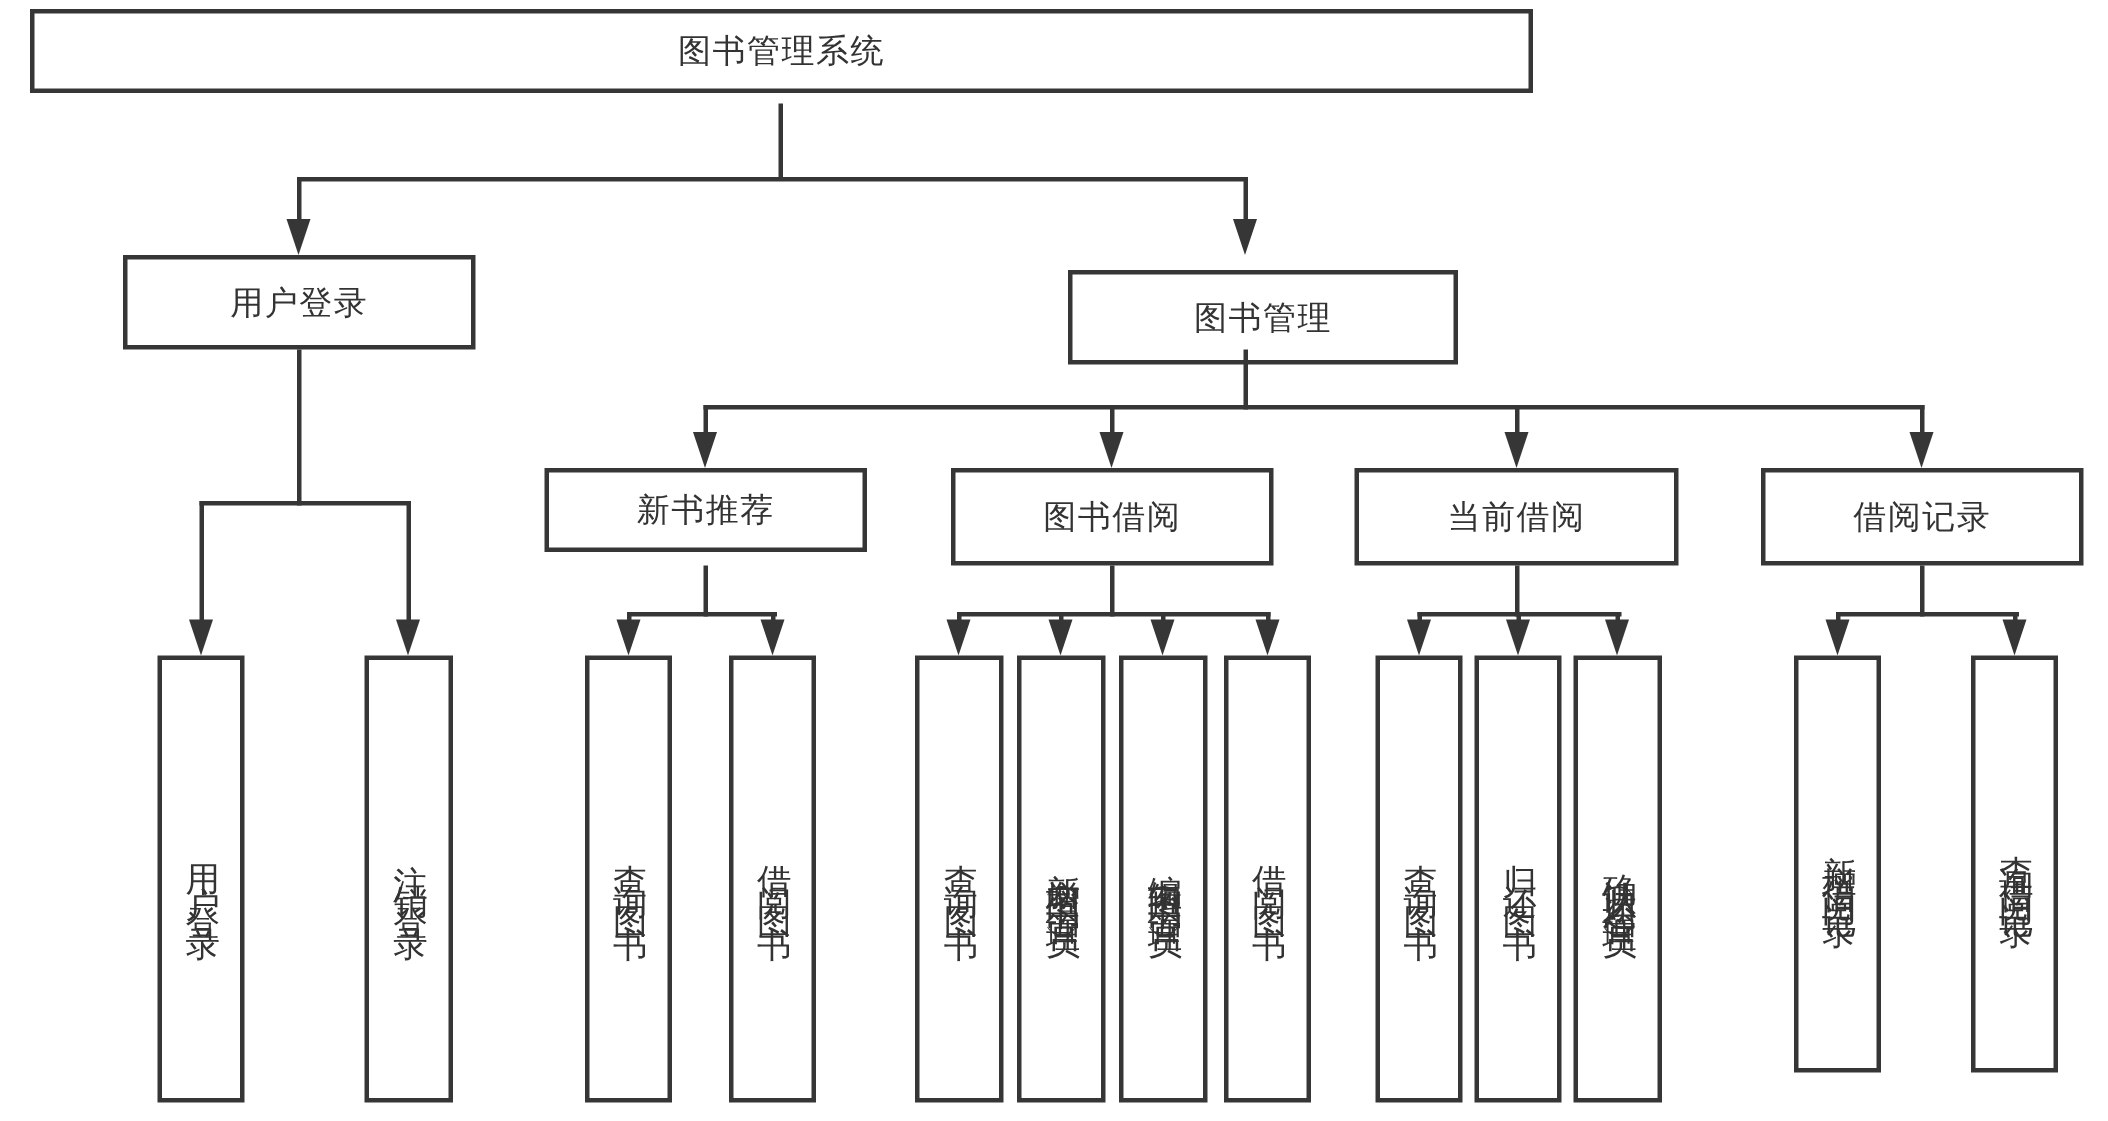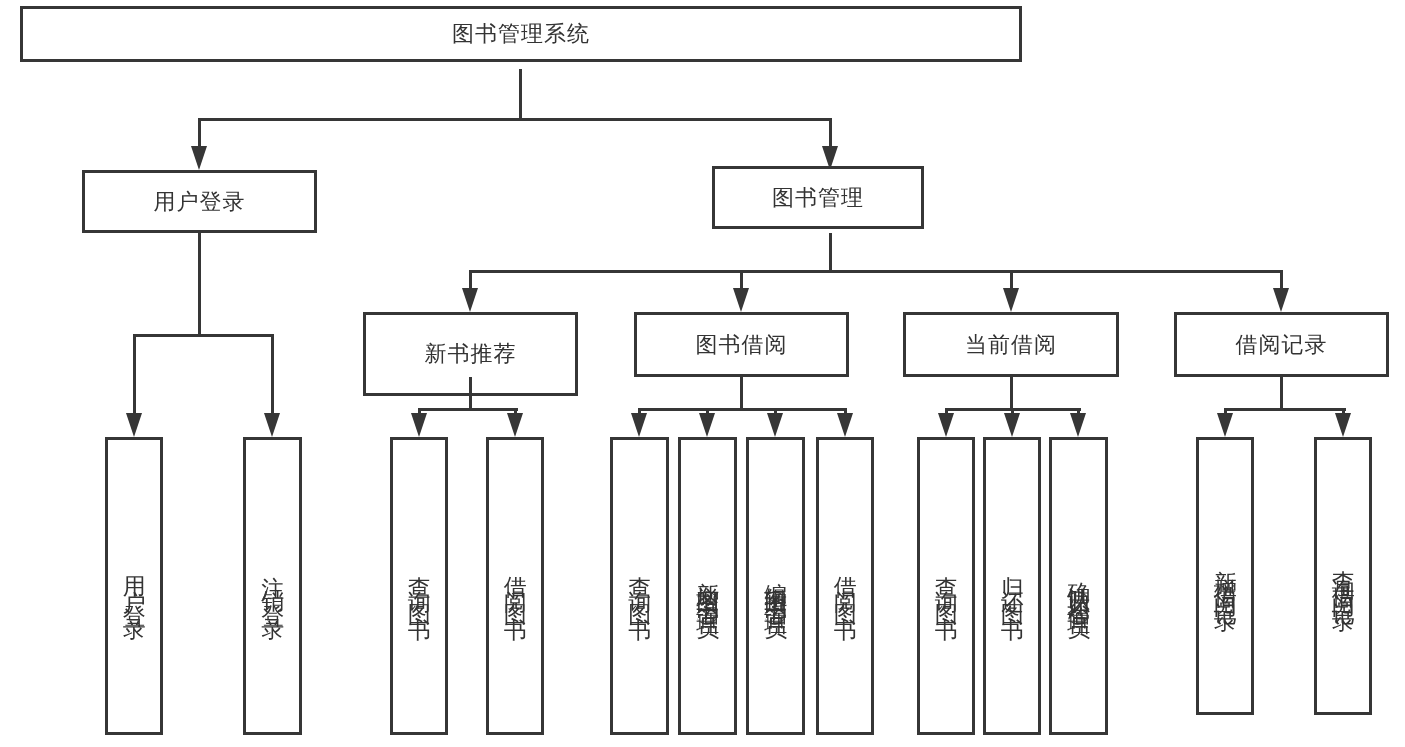--- a/index.html
+++ b/index.html
@@ -64,41 +64,41 @@
   <div class="box h" style="left:20px;top:6px;width:1002px;height:56px;">图书管理系统</div>
 
   <div class="vline" style="left:519px;top:69px;height:50px;"></div>
   <div class="hline" style="left:198px;top:118px;width:634px;"></div>
   <div class="vline" style="left:198px;top:118px;height:32px;"></div>
   <div class="arrow" style="left:191px;top:146px;"></div>
   <div class="vline" style="left:829px;top:118px;height:32px;"></div>
   <div class="arrow" style="left:822px;top:146px;"></div>
 
   <div class="box h" style="left:82px;top:170px;width:235px;height:63px;">用户登录</div>
-  <div class="box h" style="left:712px;top:166px;width:212px;height:63px;">图书管理</div>
+  <div class="box h" style="left:712px;top:180px;width:260px;height:63px;">图书管理</div>
 
   <div class="vline" style="left:198px;top:233px;height:104px;"></div>
   <div class="hline" style="left:133px;top:334px;width:141px;"></div>
   <div class="vline" style="left:133px;top:334px;height:82px;"></div>
   <div class="arrow" style="left:126px;top:413px;"></div>
   <div class="vline" style="left:271px;top:334px;height:82px;"></div>
   <div class="arrow" style="left:264px;top:413px;"></div>
 
   <div class="vline" style="left:829px;top:233px;height:40px;"></div>
   <div class="hline" style="left:469px;top:270px;width:814px;"></div>
   <div class="vline" style="left:469px;top:270px;height:22px;"></div>
   <div class="arrow" style="left:462px;top:288px;"></div>
   <div class="vline" style="left:740px;top:270px;height:22px;"></div>
   <div class="arrow" style="left:733px;top:288px;"></div>
   <div class="vline" style="left:1010px;top:270px;height:22px;"></div>
   <div class="arrow" style="left:1003px;top:288px;"></div>
   <div class="vline" style="left:1280px;top:270px;height:22px;"></div>
   <div class="arrow" style="left:1273px;top:288px;"></div>
 
-  <div class="box h" style="left:363px;top:312px;width:215px;height:84px;">新书推荐</div>
+  <div class="box h" style="left:363px;top:312px;width:215px;height:56px;">新书推荐</div>
   <div class="box h" style="left:634px;top:312px;width:215px;height:65px;">图书借阅</div>
   <div class="box h" style="left:903px;top:312px;width:216px;height:65px;">当前借阅</div>
   <div class="box h" style="left:1174px;top:312px;width:215px;height:65px;">借阅记录</div>
 
   <div class="vline" style="left:469px;top:377px;height:34px;"></div>
   <div class="hline" style="left:418px;top:408px;width:100px;"></div>
   <div class="vline" style="left:418px;top:408px;height:9px;"></div>
   <div class="arrow" style="left:411px;top:413px;"></div>
   <div class="vline" style="left:514px;top:408px;height:9px;"></div>
   <div class="arrow" style="left:507px;top:413px;"></div>

